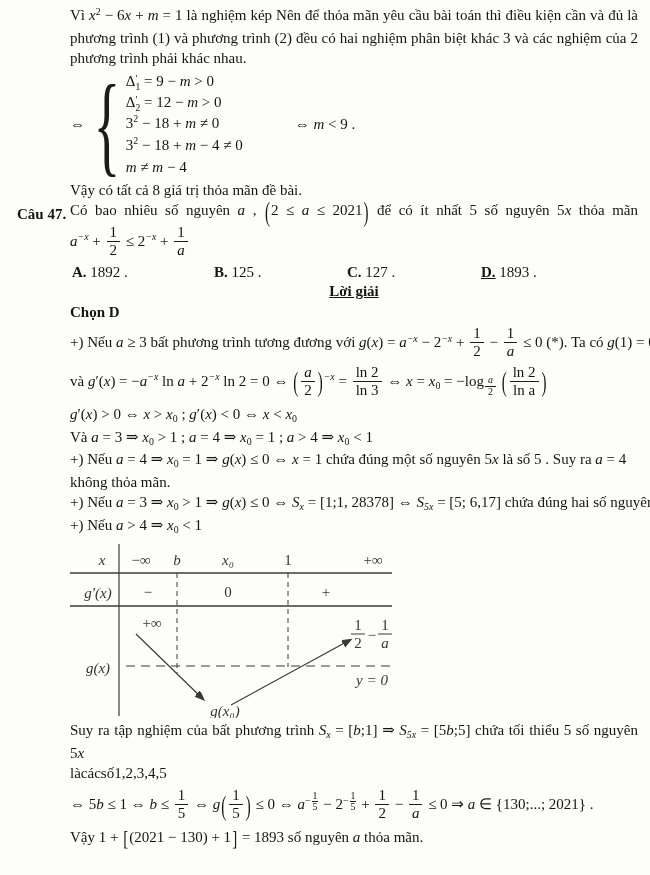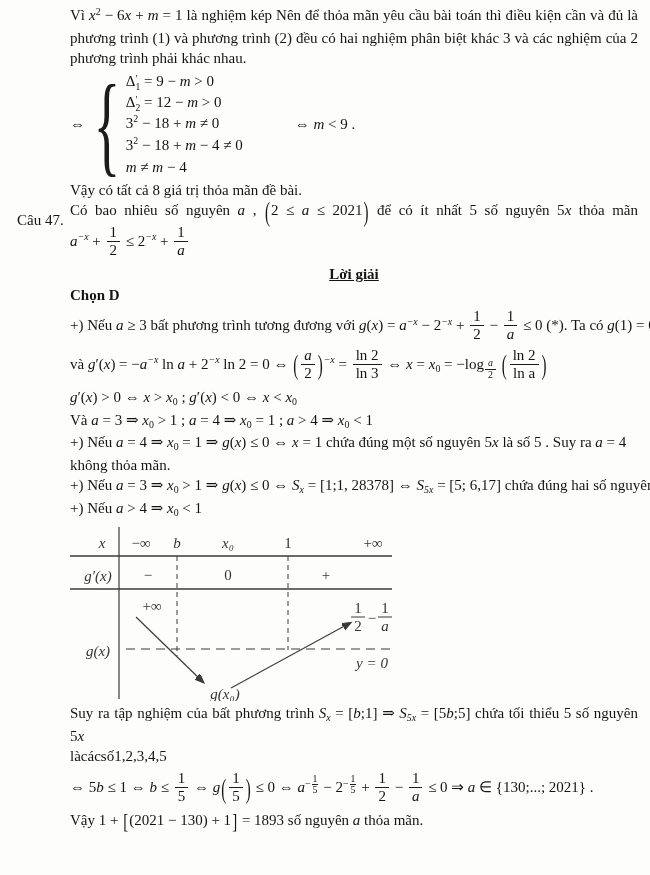--- a/index.html
+++ b/index.html
@@ -30,21 +30,21 @@
   .brstretch{display:inline-block;transform:scaleY(1.35);line-height:0.95;vertical-align:-1px;margin:0 1px;}
   .tall{margin:5px 0 5px 0;font-family:Liberation Serif, serif;}
   
   .system{display:flex;align-items:center;margin:2px 0 2px 0;}
   .system .arr{margin-right:7px;}
   .brace{font-size:112px;line-height:0.9;transform:scaleX(0.5);transform-origin:center;display:inline-block;font-weight:300;margin:0 -8px 0 -12px;color:#1c1c1c;}
   .sysrows .line{line-height:21px;}
   .sysresult{margin-left:52px;}
   
   .qpara{position:relative;}
-  .qlabel{position:absolute;left:-53px;top:12px;font-weight:normal;}
+  .qlabel{position:absolute;left:-53px;top:6px;font-weight:bold;}
   
   .answers{display:grid;grid-template-columns:142px 133px 134px auto;margin:1px 0 0 2px;}
   
   .spread{display:flex;padding-right:8px;}
   
   .vtable{margin:3px 0 2px 0;display:block;}
   .vtable text{font-size:15px;fill:#353535;font-family:"Liberation Serif","DejaVu Serif",serif;}
   .vtable .it{font-style:italic;}
   .vtable line,.vtable path{stroke:#3a3a3a;}
 </style>
@@ -72,20 +72,26 @@
 
   <p class="line"><span>Vậy có tất cả 8 giá trị thỏa mãn đề bài.</span></p>
 
   <div class="qpara">
     <span class="qlabel">Câu 47.</span>
     <p class="line j"><span>Có bao nhiêu số nguyên </span><span class="mi">a</span><span> , </span><span class="pstretch">(</span><span>2 ≤ </span><span class="mi">a</span><span> ≤ 2021</span><span class="pstretch">)</span><span> để có ít nhất 5 số nguyên 5</span><span class="mi">x</span><span> thỏa mãn</span></p>
   </div>
 
   <p class="line tall"><span class="mi">a</span><span class="sup mi">−x</span><span> + </span><span class="frac"><span class="fn">1</span><span class="fd">2</span></span><span> ≤ 2</span><span class="sup mi">−x</span><span> + </span><span class="frac"><span class="fn">1</span><span class="fd mi">a</span></span></p>
 
+  <div class="answers">
+    <span><span class="mb">A.</span> <span>1892 .</span></span>
+    <span><span class="mb">B.</span> <span>125 .</span></span>
+    <span><span class="mb">C.</span> <span>127 .</span></span>
+    <span><span class="mb ul">D.</span> <span>1893 .</span></span>
+  </div>
 
   <p class="line center mb">Lời giải</p>
   <p class="line mb">Chọn D</p>
 
   <p class="line tall"><span>+) Nếu </span><span class="mi">a</span><span> ≥ 3 bất phương trình tương đương với </span><span class="mi">g</span><span>(</span><span class="mi">x</span><span>) = </span><span class="mi">a</span><span class="sup mi">−x</span><span> − 2</span><span class="sup mi">−x</span><span> + </span><span class="frac"><span class="fn">1</span><span class="fd">2</span></span><span> − </span><span class="frac"><span class="fn">1</span><span class="fd mi">a</span></span><span> ≤ 0  (*). Ta có </span><span class="mi">g</span><span>(1) = 0</span></p>
   <p class="line tall"><span>và </span><span class="mi">g</span><span>′(</span><span class="mi">x</span><span>) = −</span><span class="mi">a</span><span class="sup mi">−x</span><span> ln </span><span class="mi">a</span><span> + 2</span><span class="sup mi">−x</span><span> ln 2 = 0 ⇔ </span><span class="pstretch">(</span><span class="frac"><span class="fn mi">a</span><span class="fd">2</span></span><span class="pstretch">)</span><span class="sup mi">−x</span><span> = </span><span class="frac"><span class="fn">ln 2</span><span class="fd">ln 3</span></span><span> ⇔ </span><span class="mi">x</span><span> = </span><span class="mi">x</span><span class="sub">0</span><span> = −log</span><span class="sub"><span class="frac mini"><span class="fn mi">a</span><span class="fd">2</span></span></span><span> </span><span class="pstretch">(</span><span class="frac"><span class="fn">ln 2</span><span class="fd">ln a</span></span><span class="pstretch">)</span></p>
   <p class="line"><span class="mi">g</span><span>′(</span><span class="mi">x</span><span>) &gt; 0 ⇔ </span><span class="mi">x</span><span> &gt; </span><span class="mi">x</span><span class="sub">0</span><span> ;  </span><span class="mi">g</span><span>′(</span><span class="mi">x</span><span>) &lt; 0 ⇔ </span><span class="mi">x</span><span> &lt; </span><span class="mi">x</span><span class="sub">0</span></p>
   <p class="line"><span>Và </span><span class="mi">a</span><span> = 3 ⇒ </span><span class="mi">x</span><span class="sub">0</span><span> &gt; 1 ;  </span><span class="mi">a</span><span> = 4 ⇒ </span><span class="mi">x</span><span class="sub">0</span><span> = 1 ;  </span><span class="mi">a</span><span> &gt; 4 ⇒ </span><span class="mi">x</span><span class="sub">0</span><span> &lt; 1</span></p>
   <p class="line"><span>+) Nếu </span><span class="mi">a</span><span> = 4 ⇒ </span><span class="mi">x</span><span class="sub">0</span><span> = 1 ⇒ </span><span class="mi">g</span><span>(</span><span class="mi">x</span><span>) ≤ 0 ⇔ </span><span class="mi">x</span><span> = 1 chứa đúng một số nguyên 5</span><span class="mi">x</span><span> là số 5 . Suy ra </span><span class="mi">a</span><span> = 4</span></p>
   <p class="line"><span>không thỏa mãn.</span></p>

